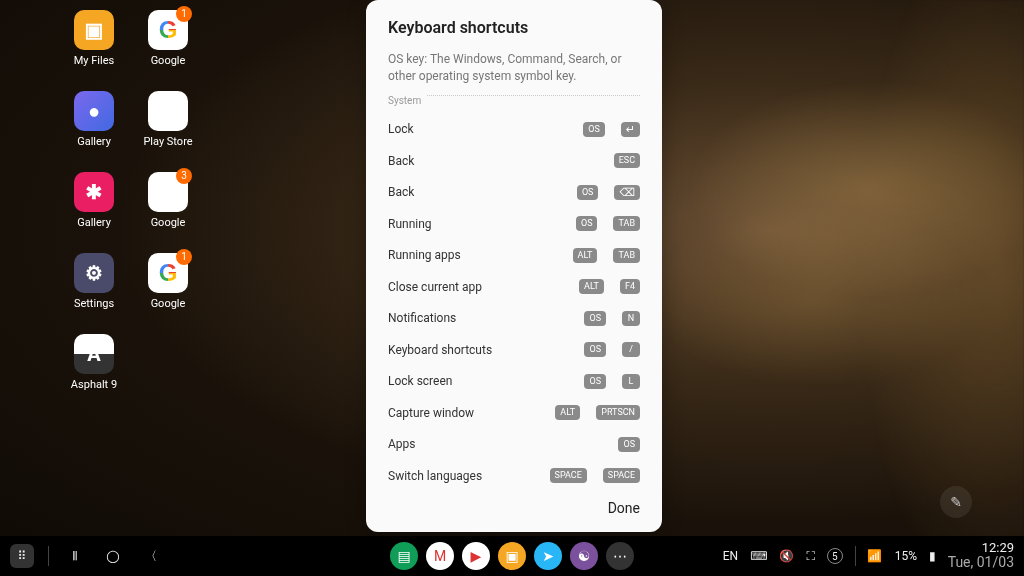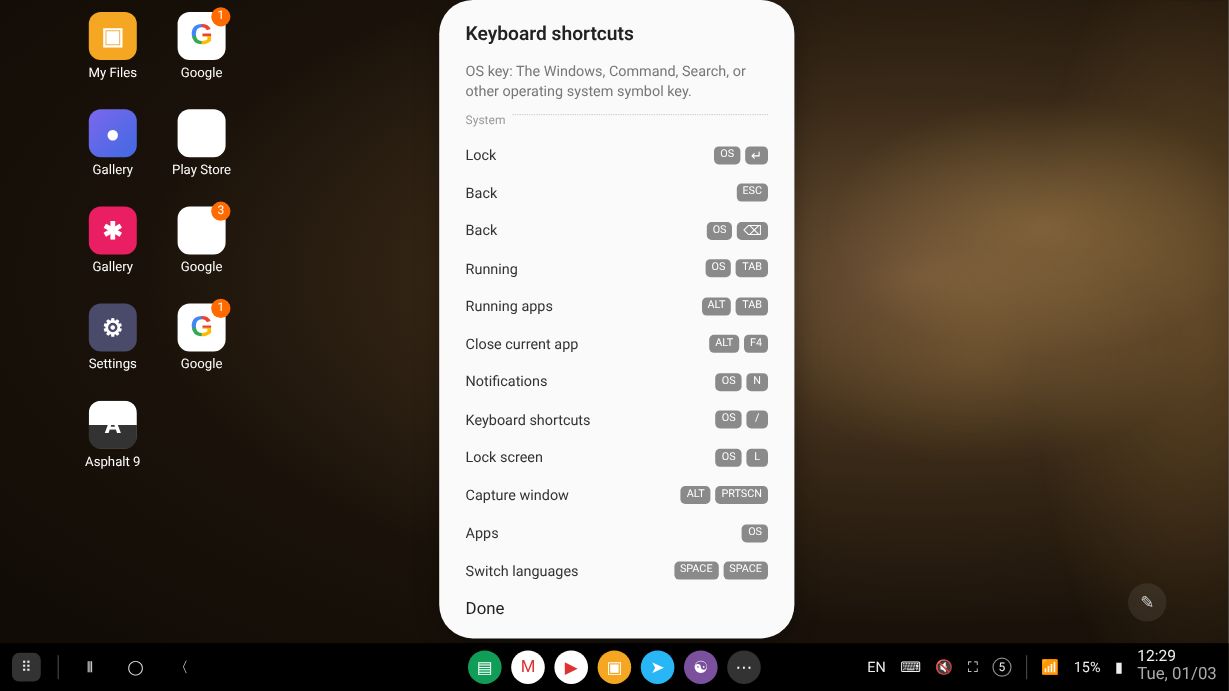--- a/index.html
+++ b/index.html
@@ -30,48 +30,48 @@
   .ic-gfolder{background:#fff;}
   .ic-settings{background:#4a4a6a;}
   .ic-asphalt{background:#ddd; background-image:linear-gradient(#fff 50%,#333 50%);}
   
   .g-g { font-family: Arial; font-weight:bold; font-size:24px;
     background: conic-gradient(#ea4335 0 90deg,#fbbc05 90deg 180deg,#34a853 180deg 270deg,#4285f4 270deg 360deg);
     -webkit-background-clip:text; color:transparent;}
   
   .modal {
     position:absolute; left:366px; top:0; width:296px; height:532px;
-    background:#fafafa; border-radius:28px; padding:18px 22px 0; color:#222;
+    background:#fafafa; border-radius:12px; padding:18px 22px 0; color:#222;
     box-shadow:0 4px 20px rgba(0,0,0,0.3);
     display:flex; flex-direction:column;
   }
   .modal h1 { font-size:16px; font-weight:600; margin-bottom:14px; }
   .modal .sub { font-size:12px; color:#777; line-height:1.4; margin-bottom:10px;}
   .sect-label { font-size:10px; color:#999; display:flex; align-items:flex-start; gap:6px; margin-bottom:8px;}
   .sect-label::after{content:""; flex:1; border-top:1px dotted #ccc;}
   .rows { flex:1; overflow:hidden;}
   .row { display:flex; align-items:center; justify-content:space-between; height:31.5px; font-size:12px; color:#333;}
-  .keys { display:flex; gap:4px;align-items:flex-end;}
+  .keys { display:flex; gap:16px;align-items:flex-end;}
   .kb { background:#8a8a8a; color:#fff; font-size:9px; padding:3px 5px; border-radius:4px; min-width:18px; text-align:center; line-height:1;}
   .kb.icon { font-size:11px; padding:2px 5px;}
-  .done { text-align:left; padding:14px 0 16px; font-size:14px; color:#222; cursor:pointer;}
+  .done { text-align:right; padding:14px 0 16px; font-size:14px; color:#222; cursor:pointer;}
   
   .taskbar {
     position:absolute; left:0; bottom:0; width:1024px; height:40px;
     background:#000; display:flex; align-items:center; color:#eee; font-size:12px;
     padding:0 10px; gap:10px;
   }
   .tb-left{display:flex;align-items:center;gap:14px;}
   .tb-btn{width:24px;height:24px;display:flex;align-items:center;justify-content:center;border-radius:6px;cursor:pointer;}
   .apps-btn{background:#333;}
   .divider{width:1px;height:20px;background:#444;}
   .tb-center{position:absolute;left:50%;transform:translateX(-50%);display:flex;gap:8px;}
   .tb-app{width:28px;height:28px;border-radius:50%;display:flex;align-items:center;justify-content:center;font-size:14px;cursor:pointer;}
   .tb-right{margin-left:auto;display:flex;align-items:center;gap:12px;}
-  .clock{line-height:1.1;}
+  .clock{text-align:right;line-height:1.1;}
   .clock .t{font-size:13px;}
   .clock .d{font-size:14px;color:#aaa;}
   .pencil{position:absolute;right:52px;bottom:58px;width:32px;height:32px;border-radius:50%;background:rgba(255,255,255,0.08);display:flex;align-items:center;justify-content:center;color:#ccc;font-size:14px;cursor:pointer;}
 </style>
 </head>
 <body>
 
 <div class="swirl"></div>
 
 <div class="desktop" id="desk">

